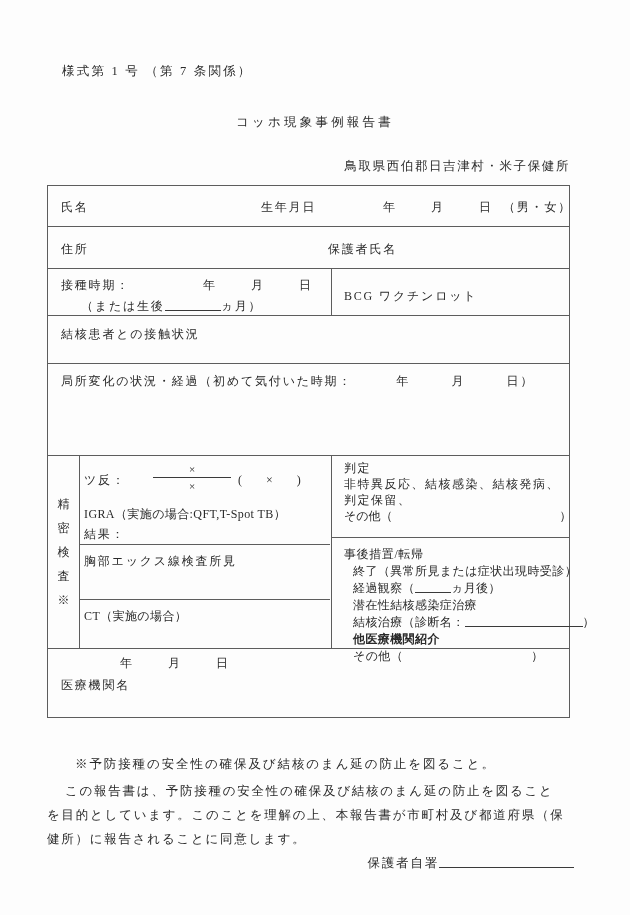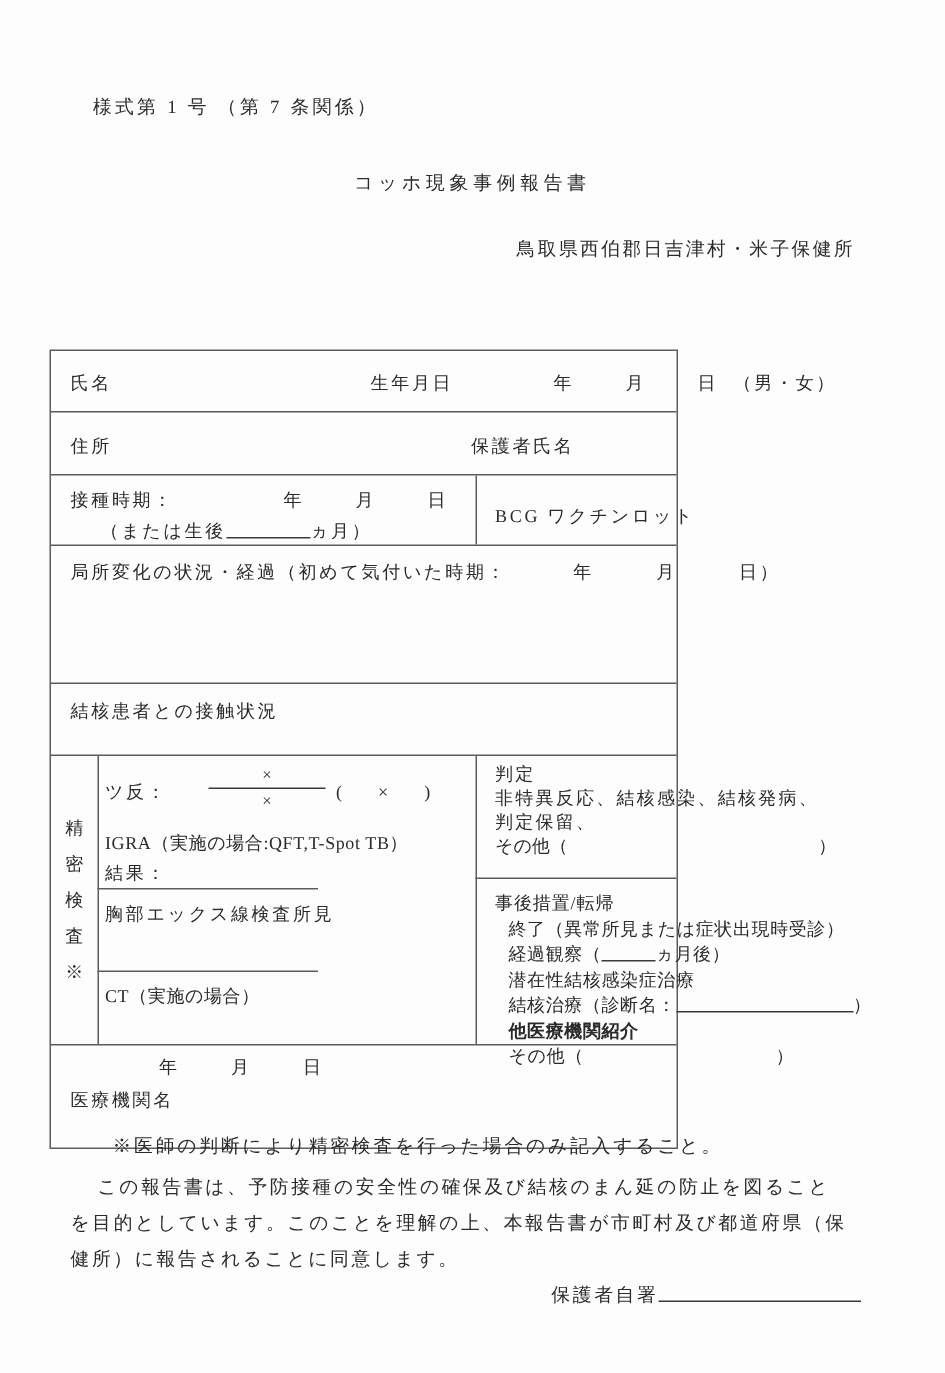--- a/index.html
+++ b/index.html
@@ -49,26 +49,25 @@
     right: 60px;
     top: 158px;
     font-size: 12.5px;
     letter-spacing: 1.6px;
     white-space: nowrap;
   }
 
   
   .tbl {
     position: absolute;
-    left: 33px;
+    left: 47px;
     top: 185px;
-    width: 419px;
+    width: 523px;
     border: 1px solid #5d5d5d;
     box-sizing: border-box;
-    margin-top: 48px;
   }
   .row {
     position: relative;
     border-bottom: 1px solid #5d5d5d;
     box-sizing: border-box;
   }
   .row:last-child { border-bottom: none; }
 
   .cell-text {
     position: absolute;
@@ -247,26 +246,26 @@
     </div>
 
     <div class="row r-vacc">
       <span class="vsep" style="left:283px;"></span>
       <span class="cell-text lbl-vacc-time">接種時期：</span>
       <span class="cell-text lbl-vacc-ymd">年　　　月　　　日</span>
       <span class="cell-text lbl-vacc-age"><span>（または生後</span><span class="blank-ul ul-56"></span><span>ヵ月）</span></span>
       <span class="cell-text lbl-bcg-lot">BCG ワクチンロット</span>
     </div>
 
+    <div class="row r-contact">
+      <span class="cell-text lbl-contact">結核患者との接触状況</span>
+    </div>
+
     <div class="row r-local">
       <span class="cell-text lbl-local"><span>局所変化の状況・経過（初めて気付いた時期：</span><span style="display:inline-block;width:44px;"></span><span>年　　　月　　　日）</span></span>
-    </div>
-
-    <div class="row r-contact">
-      <span class="cell-text lbl-contact">結核患者との接触状況</span>
     </div>
 
     <div class="row r-exam">
 
       <div class="exam-vlabel">
         <span>精</span>
         <span>密</span>
         <span>検</span>
         <span>査</span>
         <span>※</span>
@@ -309,21 +308,21 @@
       <span class="judge-line a6"><span>その他（</span><span style="display:inline-block;width:128px;"></span><span>）</span></span>
     </div>
 
     <div class="row r-sign">
       <span class="cell-text lbl-sig-ymd">年　　　月　　　日</span>
       <span class="cell-text lbl-hosp">医療機関名</span>
     </div>
 
   </div>
 
-  <div class="note note-1">※医師の判断により精密検査を行った場合のみ記入すること。</div>
+  <div class="note note-1">※予防接種の安全性の確保及び結核のまん延の防止を図ること。</div>
 
   <div class="para">
     <p class="indent">この報告書は、予防接種の安全性の確保及び結核のまん延の防止を図ること</p>
     <p>を目的としています。このことを理解の上、本報告書が市町村及び都道府県（保</p>
     <p>健所）に報告されることに同意します。</p>
   </div>
 
   <div class="sig-line">
     <span>保護者自署</span><span class="blank-ul"></span>
   </div>

